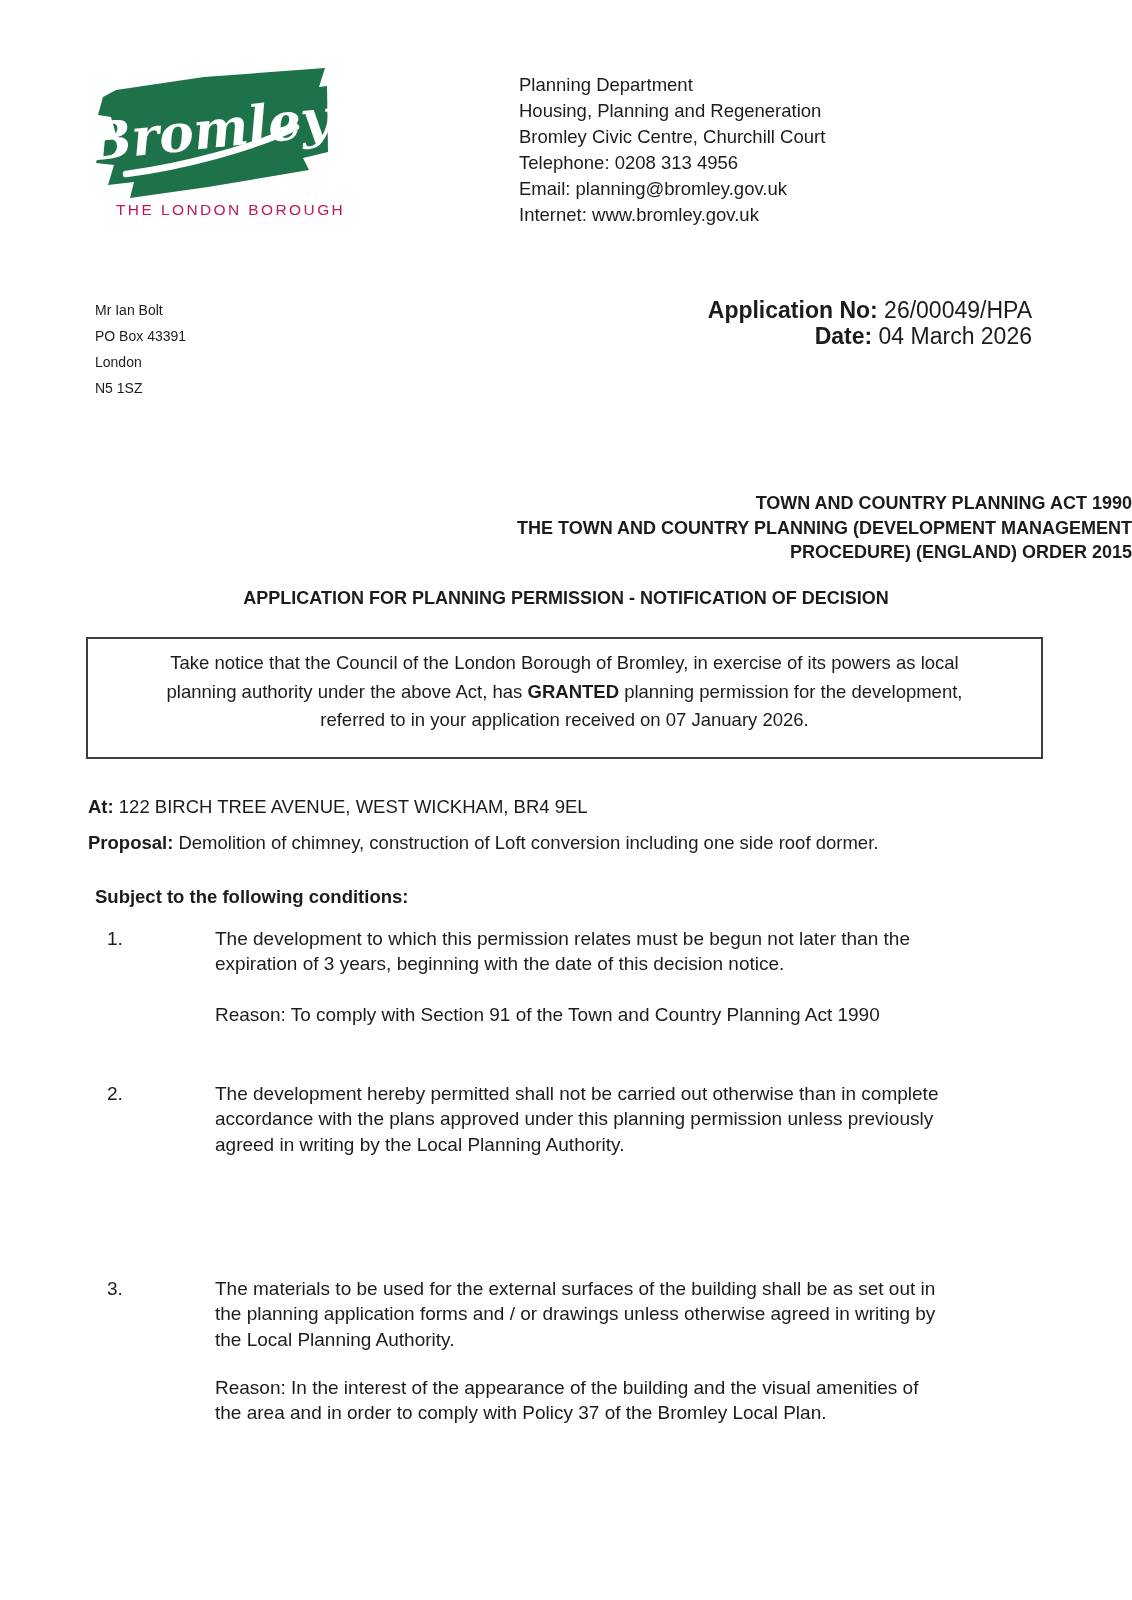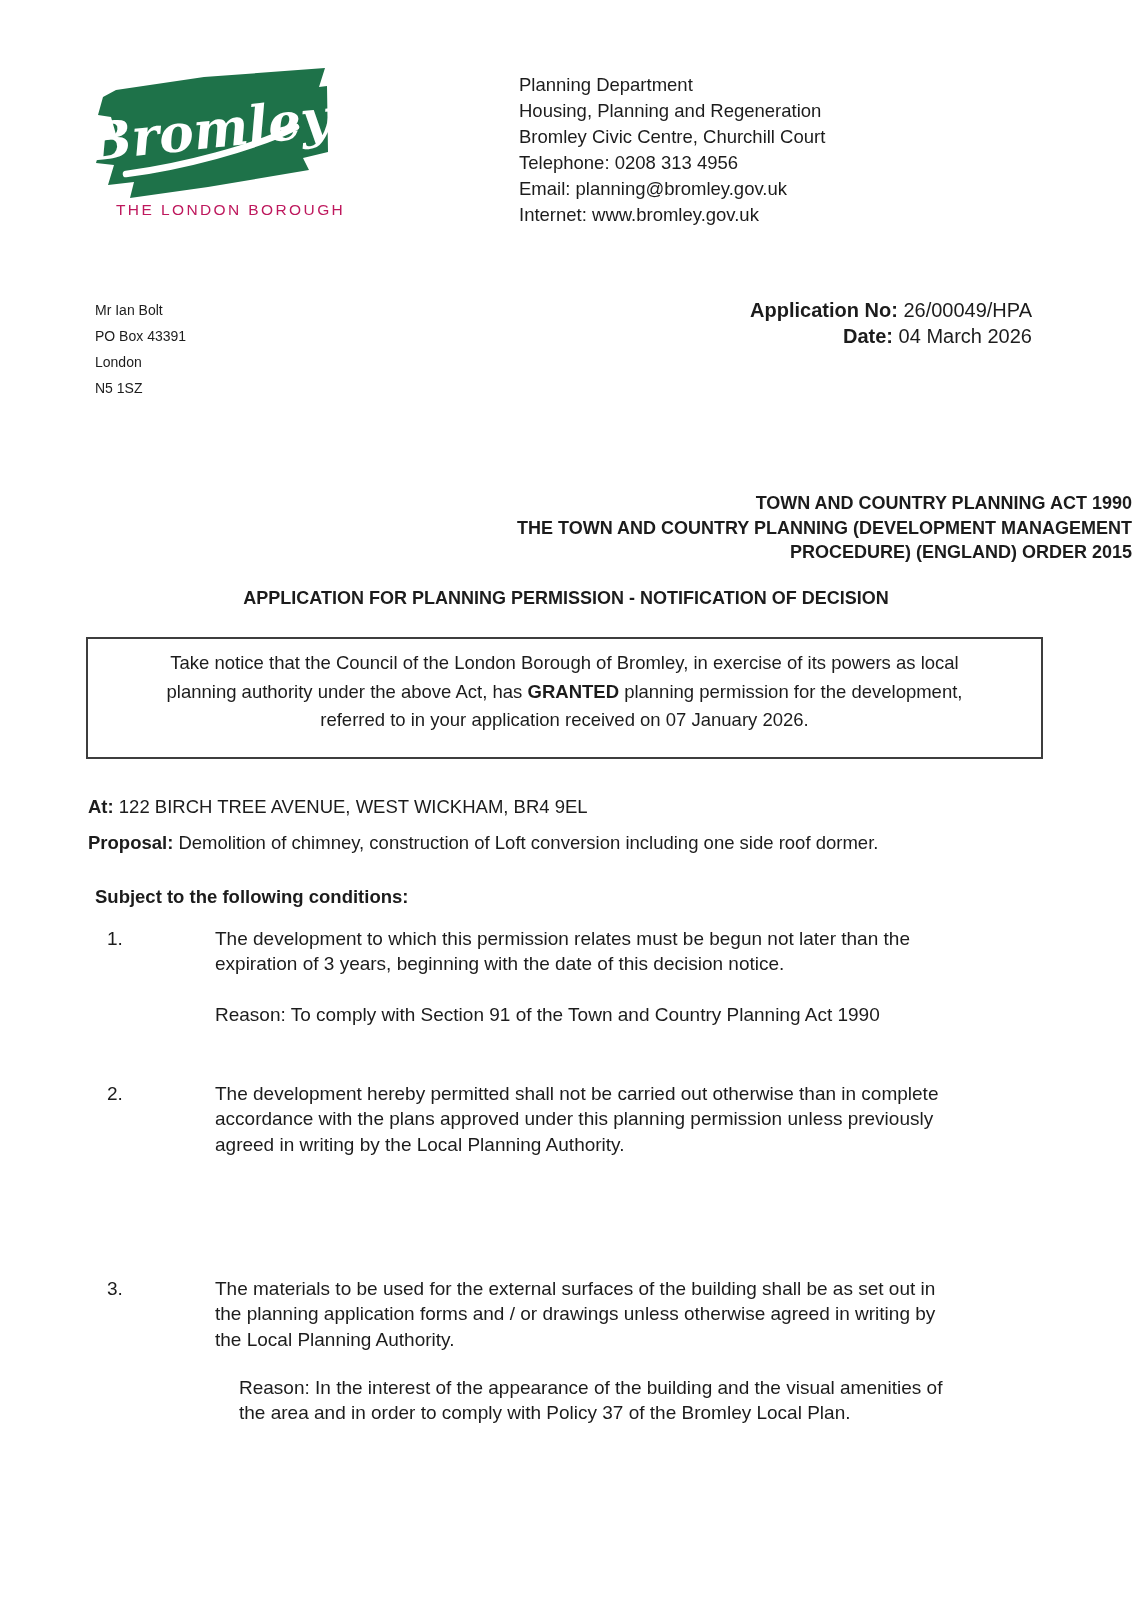--- a/index.html
+++ b/index.html
@@ -23,21 +23,21 @@
     font-size:15.5px; letter-spacing:2.4px; font-weight:400;
   }
 
   
   .dept { left:519px; top:72px; font-size:18.5px; line-height:26px; }
 
   
   .recipient { left:95px; top:297px; font-size:14px; line-height:26px; }
 
   
-  .appinfo { right:100px; top:297px; text-align:right; font-size:20px; line-height:26px; }
+  .appinfo { right:100px; top:297px; text-align:right; font-size:23px; line-height:26px; }
 
   
   .act-title {
     left:0; top:491px; width:100%; text-align:right;
     font-weight:bold; font-size:18px; line-height:24.5px;
   }
   .decision-title {
     left:0; top:588px; width:100%; text-align:center;
     font-weight:bold; font-size:18px;
   }
@@ -60,21 +60,21 @@
   .cond-num { font-size:19px; line-height:25.4px; }
   .cond-text { width:792px; font-size:19px; line-height:25.4px; }
   .n1 { left:107px; top:926px; }
   .t1 { left:215px; top:926px; }
   .r1 { left:215px; top:1002px; }
   .n2 { left:107px; top:1081px; }
   .t2 { left:215px; top:1081px; }
   .r2 { left:215px; top:1174px; }
   .n3 { left:107px; top:1276px; }
   .t3 { left:215px; top:1276px; }
-  .r3 { left:215px; top:1375px;margin-left:24px; }
+  .r3 { left:215px; top:1375px; }
 </style>
 </head>
 <body>
 
 <div class="page">
 
   <svg class="logo-svg" viewBox="0 0 246 142" aria-hidden="true">
     <path d="M30,26 L118,13 L239,4 L233,23 L241,22 L242,88 L217,94 L223,106
              L122,123 L44,134 L48,118 L22,121 L28,101 L10,99 L16,77 L31,74
              L25,53 L12,51 L17,33 Z" fill="#1E7249"></path>

